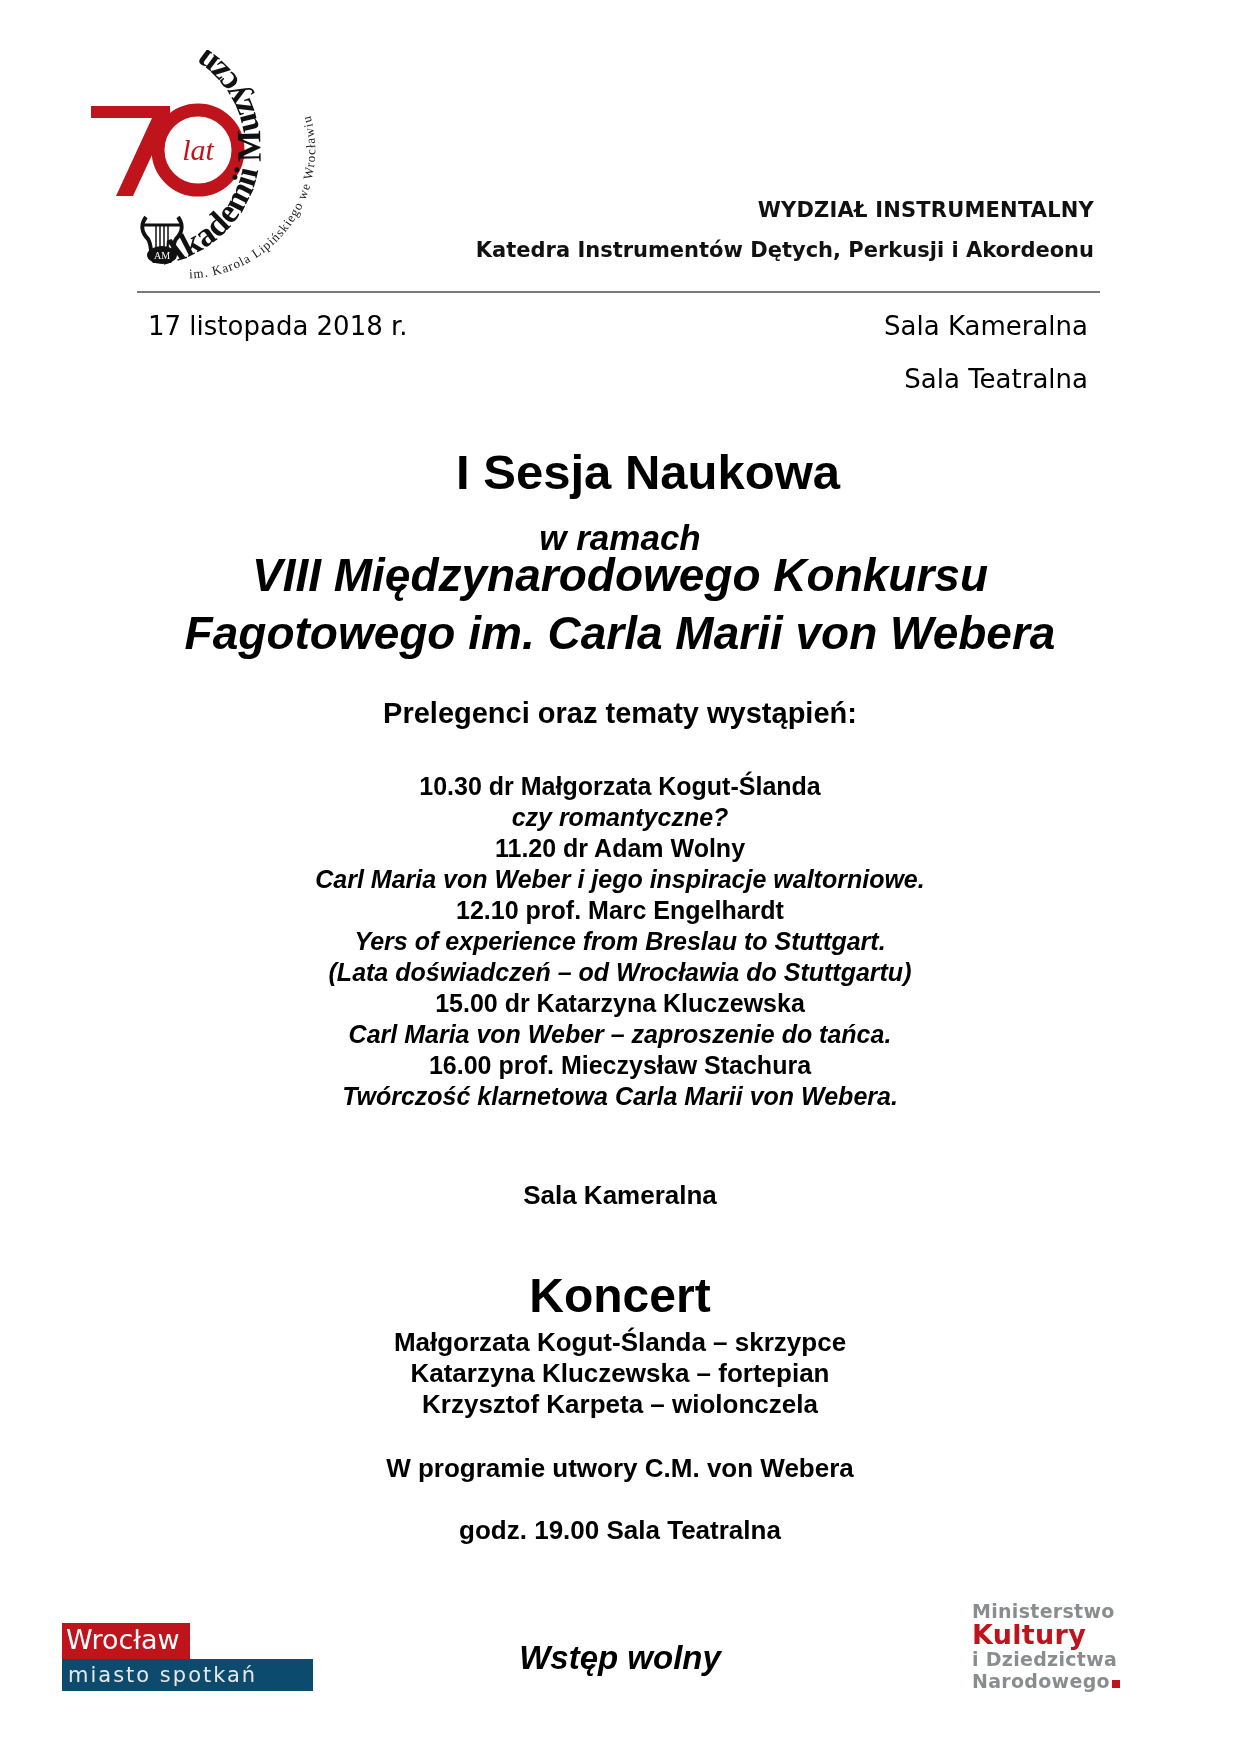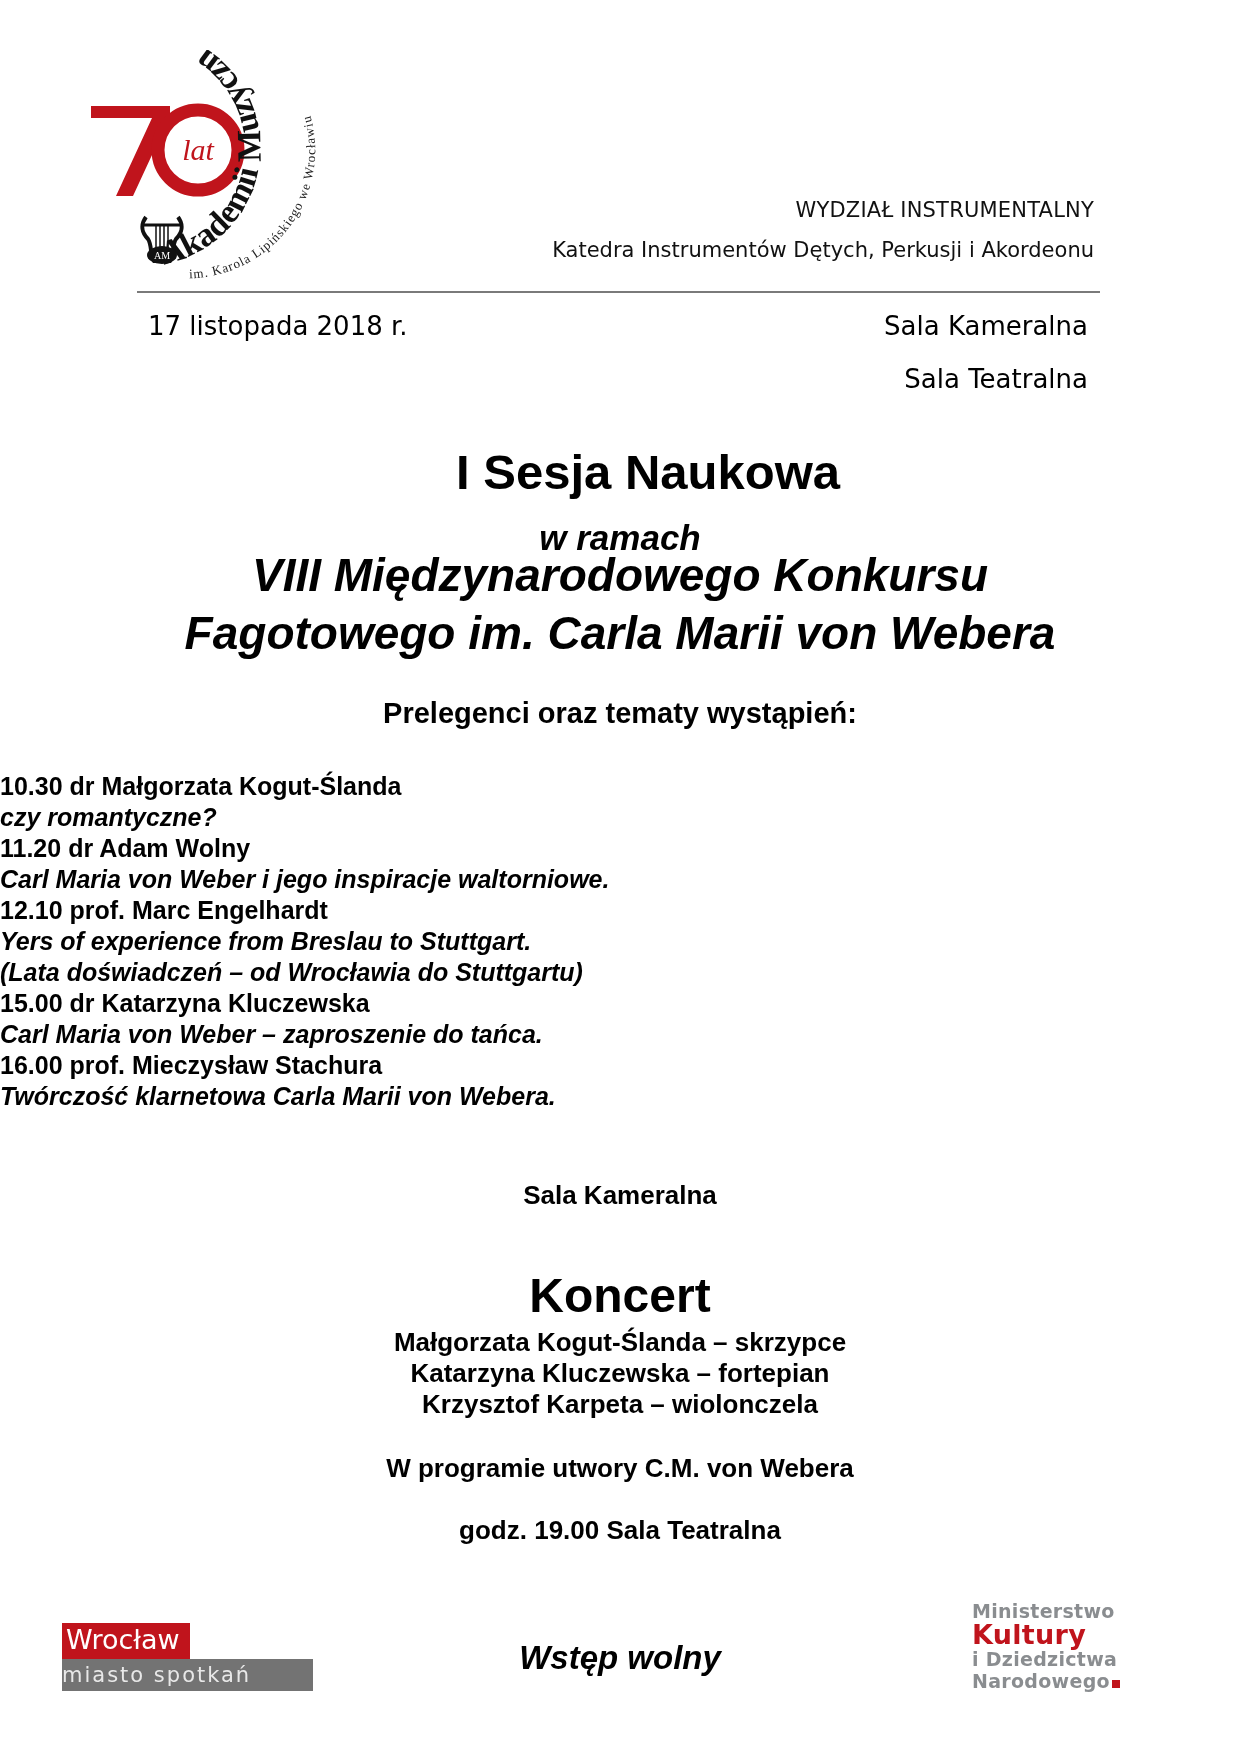--- a/index.html
+++ b/index.html
@@ -2,52 +2,52 @@
 <html><head>
 <meta charset="utf-8">
 <style>
   html, body { margin: 0; padding: 0; background: #ffffff; }
   body { width: 1240px; height: 1754px; position: relative; overflow: hidden; color: #000; font-family: "Liberation Sans", sans-serif; }
   .abs { position: absolute; }
   .center-line { position: absolute; left: 0; width: 1240px; text-align: center; white-space: nowrap; }
 
   
   .logo-academy { left: 88px; top: 50px; width: 245px; height: 232px; }
-  .hdr-right { position: absolute; right: 146px; text-align: right; font-family: "DejaVu Sans", sans-serif; font-weight: normal; color: #111; white-space: nowrap; }
+  .hdr-right { position: absolute; right: 146px; text-align: right; font-family: "DejaVu Sans", sans-serif; font-weight: bold; color: #111; white-space: nowrap; }
   .hdr-faculty { top: 198px; font-size: 21px; letter-spacing: 0.2px; }
   .hdr-dept { top: 238px; font-size: 21px; }
   .hdr-rule { left: 137px; top: 291px; width: 963px; height: 2px; background: #7a7a7a; }
   .meta-date { left: 148px; top: 311px; font-family: "DejaVu Sans", sans-serif; font-size: 26px; white-space: nowrap; }
   .meta-venue { position: absolute; right: 152px; font-family: "DejaVu Sans", sans-serif; font-size: 26px; white-space: nowrap; text-align: right; }
   .meta-venue-1 { top: 311px; }
   .meta-venue-2 { top: 364px; }
 
   
   .t-session { top: 444px; font-size: 49px; font-weight: bold; padding-left: 28px; }
   .t-frame { top: 518px; font-size: 35px; font-weight: bold; font-style: italic; }
   .t-competition { top: 548px; font-size: 46px; font-weight: bold; font-style: italic; }
   .t-competition2 { top: 606px; font-size: 46px; font-weight: bold; font-style: italic; }
   .t-speakers { top: 697px; font-size: 29px; font-weight: bold; }
 
   .talks { position: absolute; left: 0; top: 771px; width: 1240px; }
-  .talk-line { width: 1240px; text-align: left; font-size: 25px; font-weight: bold; line-height: 31px; height: 31px; white-space: nowrap; }
+  .talk-line { width: 1240px; text-align: center; font-size: 25px; font-weight: bold; line-height: 31px; height: 31px; white-space: nowrap; }
   .talk-line.italic { font-style: italic; }
 
   .t-room { top: 1180px; font-size: 26px; font-weight: bold; }
   .t-concert { top: 1268px; font-size: 48px; font-weight: bold; }
   .performers { position: absolute; left: 0; top: 1327px; width: 1240px; }
   .performer { width: 1240px; text-align: center; font-size: 26px; font-weight: bold; line-height: 31px; height: 31px; white-space: nowrap; }
   .t-program { top: 1453px; font-size: 26px; font-weight: bold; }
   .t-time { top: 1515px; font-size: 26px; font-weight: bold; }
   .t-entry { top: 1639px; font-size: 33px; font-weight: bold; font-style: italic; }
 
   
   .wro-logo { left: 62px; top: 1623px; width: 251px; height: 68px; }
   .wro-top { position: absolute; left: 0; top: 0; width: 128px; height: 42px; background: #c0141c; color: #fff; font-size: 27px; line-height: 34px; padding-left: 4px; box-sizing: border-box; font-family: "DejaVu Sans", sans-serif; }
-  .wro-bottom { position: absolute; left: 0; top: 36px; width: 251px; height: 32px; background: #737373; color: #e8e8e8; font-size: 21px; line-height: 32px; letter-spacing: 2px; box-sizing: border-box; font-family: "DejaVu Sans", sans-serif; }
+  .wro-bottom { position: absolute; left: 0; top: 36px; width: 251px; height: 32px; background: #0c4a6e; color: #e8e8e8; font-size: 21px; line-height: 32px; padding-left: 6px; letter-spacing: 2px; box-sizing: border-box; font-family: "DejaVu Sans", sans-serif; }
 
   .mk-logo { left: 972px; top: 1600px; width: 190px; height: 95px; font-family: "DejaVu Sans", sans-serif; font-weight: bold; }
   .mk-line { font-size: 19px; line-height: 22px; color: #8a8d90; white-space: nowrap; letter-spacing: 0.3px; }
   .mk-line.red { color: #c0141c; font-size: 27px; line-height: 26px; }
   .mk-dot { display: inline-block; width: 8px; height: 8px; background: #c0141c; margin-left: 2px; }
 </style>
 </head>
 <body>
 
 <div class="abs logo-academy">

